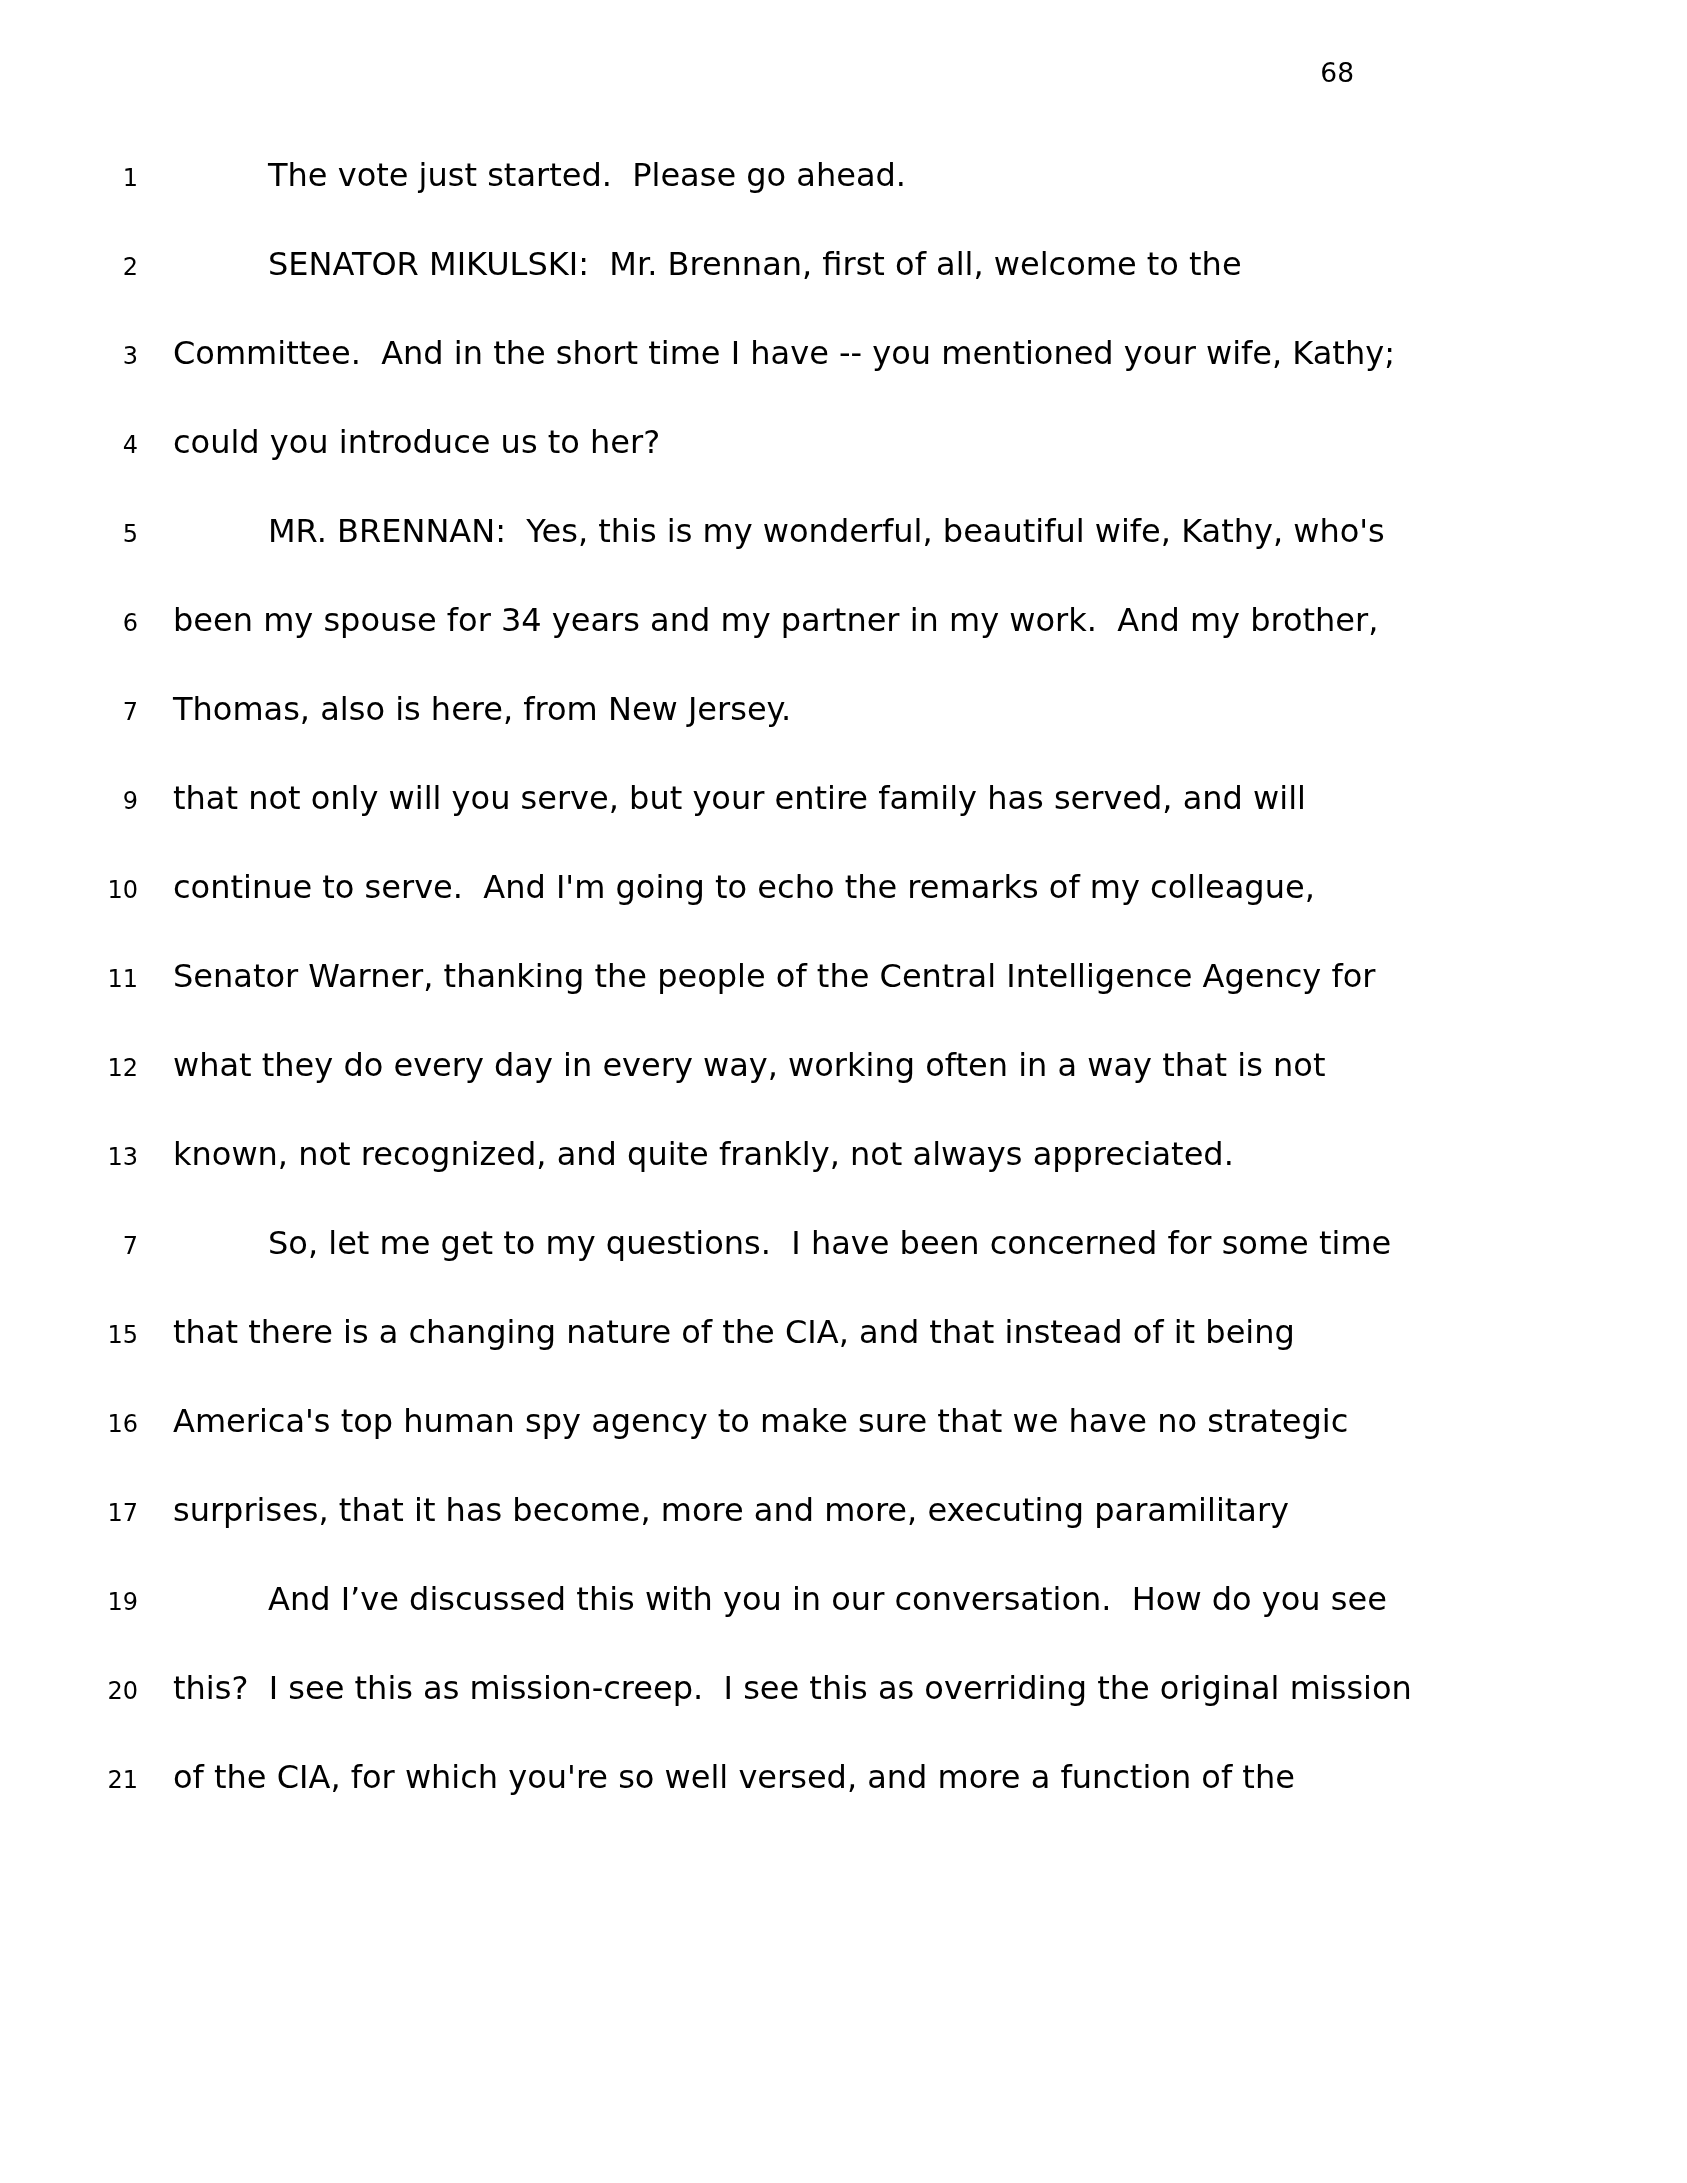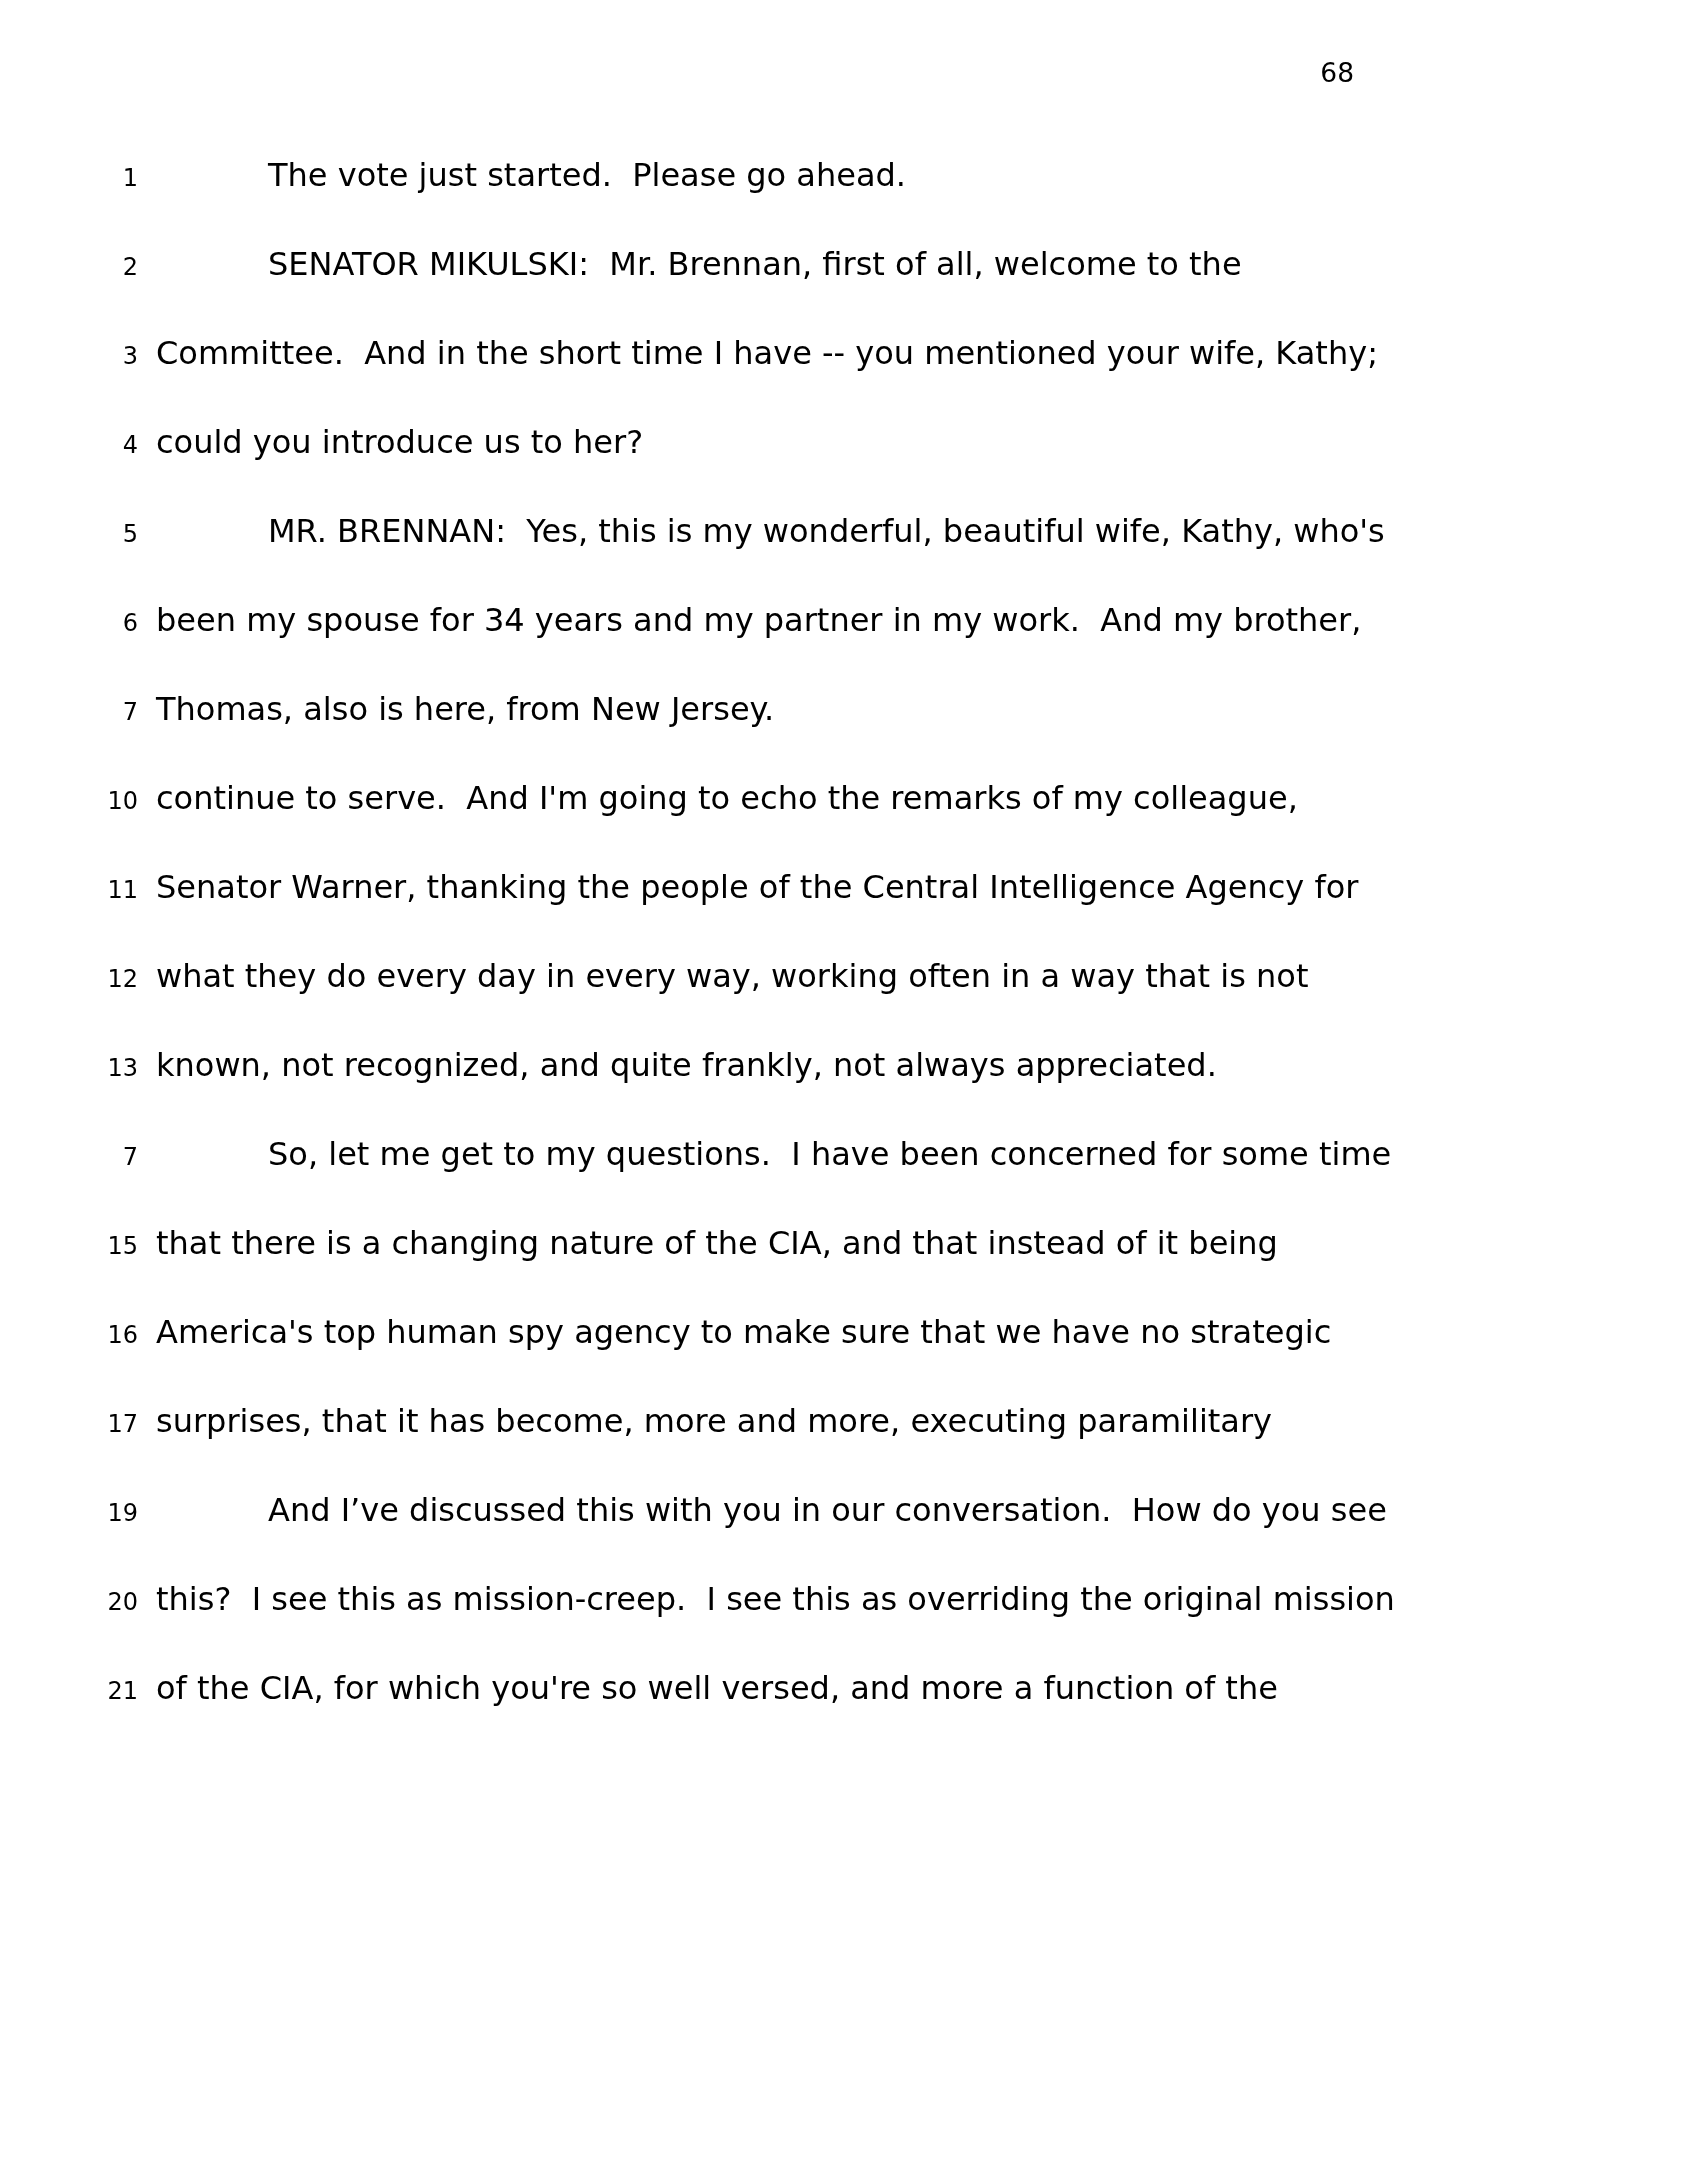--- a/index.html
+++ b/index.html
@@ -39,21 +39,21 @@
     white-space: pre;
   }
   .num {
     display: inline-block;
     width: 138px;
     text-align: right;
     font-size: 24px;
   }
   .txt {
     font-size: 32px;
-    margin-left: 18px;
+    margin-left: 35px;
   }
   .line.indent .txt {
     margin-left: 130px;
   }
   .speaker {
     font-weight: normal;
   }
 </style>
 </head>
 <body>
@@ -61,20 +61,21 @@
 <div class="page">
   <div class="page-number">68</div>
   <div class="lines" id="lines">
       <div class="line indent"><span class="num">1</span><span class="txt"><b class="speaker"></b><span>The vote just started.  Please go ahead.</span></span></div>
       <div class="line indent"><span class="num">2</span><span class="txt"><b class="speaker">SENATOR MIKULSKI:</b><span>  Mr. Brennan, first of all, welcome to the</span></span></div>
       <div class="line"><span class="num">3</span><span class="txt"><b class="speaker"></b><span>Committee.  And in the short time I have -- you mentioned your wife, Kathy;</span></span></div>
       <div class="line"><span class="num">4</span><span class="txt"><b class="speaker"></b><span>could you introduce us to her?</span></span></div>
       <div class="line indent"><span class="num">5</span><span class="txt"><b class="speaker">MR. BRENNAN:</b><span>  Yes, this is my wonderful, beautiful wife, Kathy, who's</span></span></div>
       <div class="line"><span class="num">6</span><span class="txt"><b class="speaker"></b><span>been my spouse for 34 years and my partner in my work.  And my brother,</span></span></div>
       <div class="line"><span class="num">7</span><span class="txt"><b class="speaker"></b><span>Thomas, also is here, from New Jersey.</span></span></div>
+      <div class="line"><span class="num">9</span><span class="txt"><b class="speaker"></b><span>that not only will you serve, but your entire family has served, and will</span></span></div>
       <div class="line"><span class="num">10</span><span class="txt"><b class="speaker"></b><span>continue to serve.  And I'm going to echo the remarks of my colleague,</span></span></div>
       <div class="line"><span class="num">11</span><span class="txt"><b class="speaker"></b><span>Senator Warner, thanking the people of the Central Intelligence Agency for</span></span></div>
       <div class="line"><span class="num">12</span><span class="txt"><b class="speaker"></b><span>what they do every day in every way, working often in a way that is not</span></span></div>
       <div class="line"><span class="num">13</span><span class="txt"><b class="speaker"></b><span>known, not recognized, and quite frankly, not always appreciated.</span></span></div>
       <div class="line indent"><span class="num">7</span><span class="txt"><b class="speaker"></b><span>So, let me get to my questions.  I have been concerned for some time</span></span></div>
       <div class="line"><span class="num">15</span><span class="txt"><b class="speaker"></b><span>that there is a changing nature of the CIA, and that instead of it being</span></span></div>
       <div class="line"><span class="num">16</span><span class="txt"><b class="speaker"></b><span>America's top human spy agency to make sure that we have no strategic</span></span></div>
       <div class="line"><span class="num">17</span><span class="txt"><b class="speaker"></b><span>surprises, that it has become, more and more, executing paramilitary</span></span></div>
       <div class="line indent"><span class="num">19</span><span class="txt"><b class="speaker"></b><span>And I’ve discussed this with you in our conversation.  How do you see</span></span></div>
       <div class="line"><span class="num">20</span><span class="txt"><b class="speaker"></b><span>this?  I see this as mission-creep.  I see this as overriding the original mission</span></span></div>

